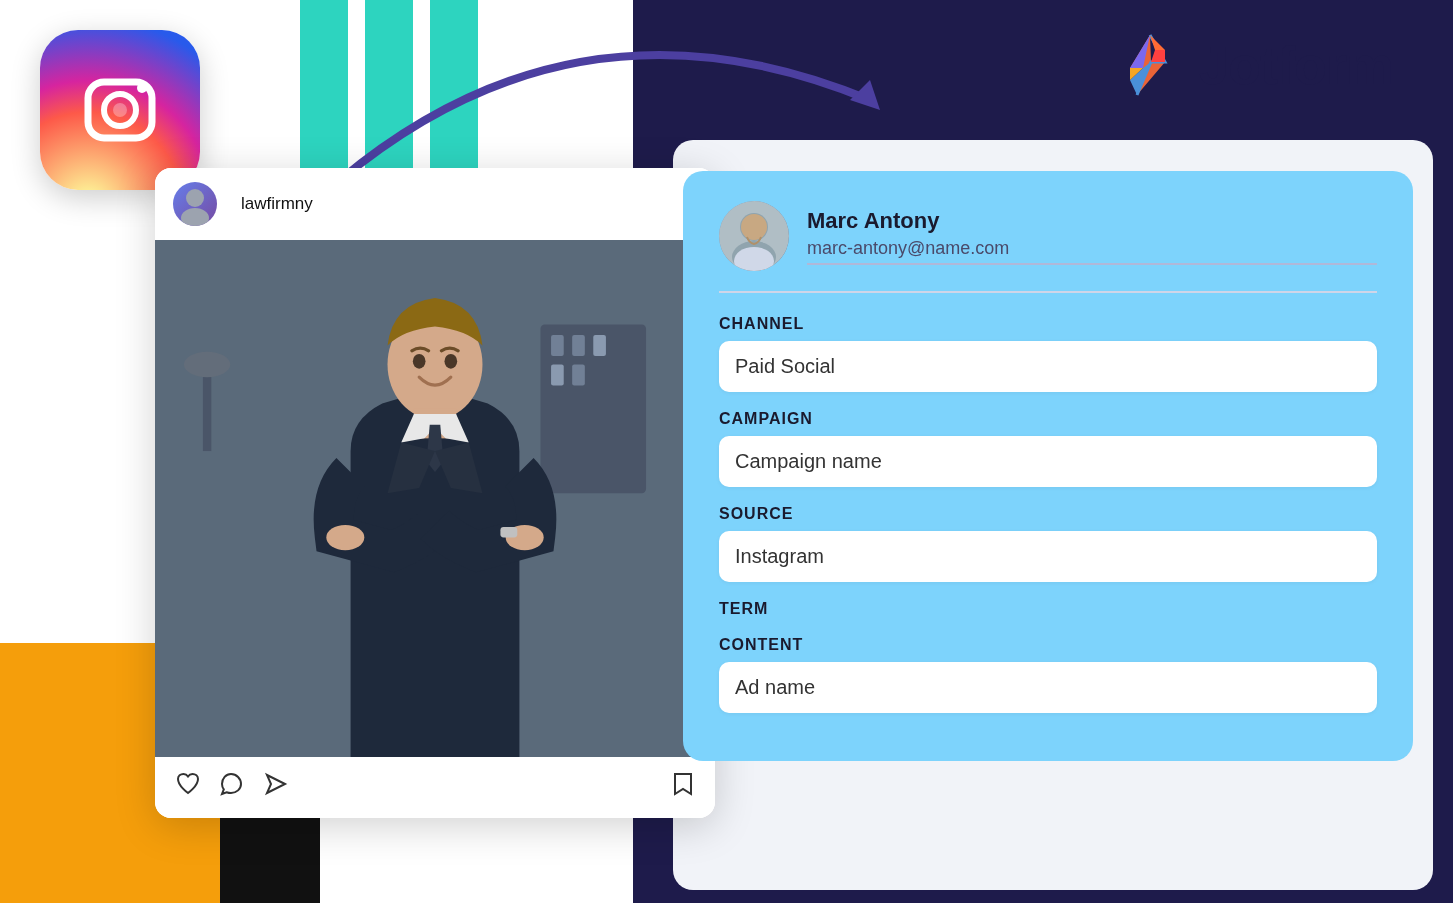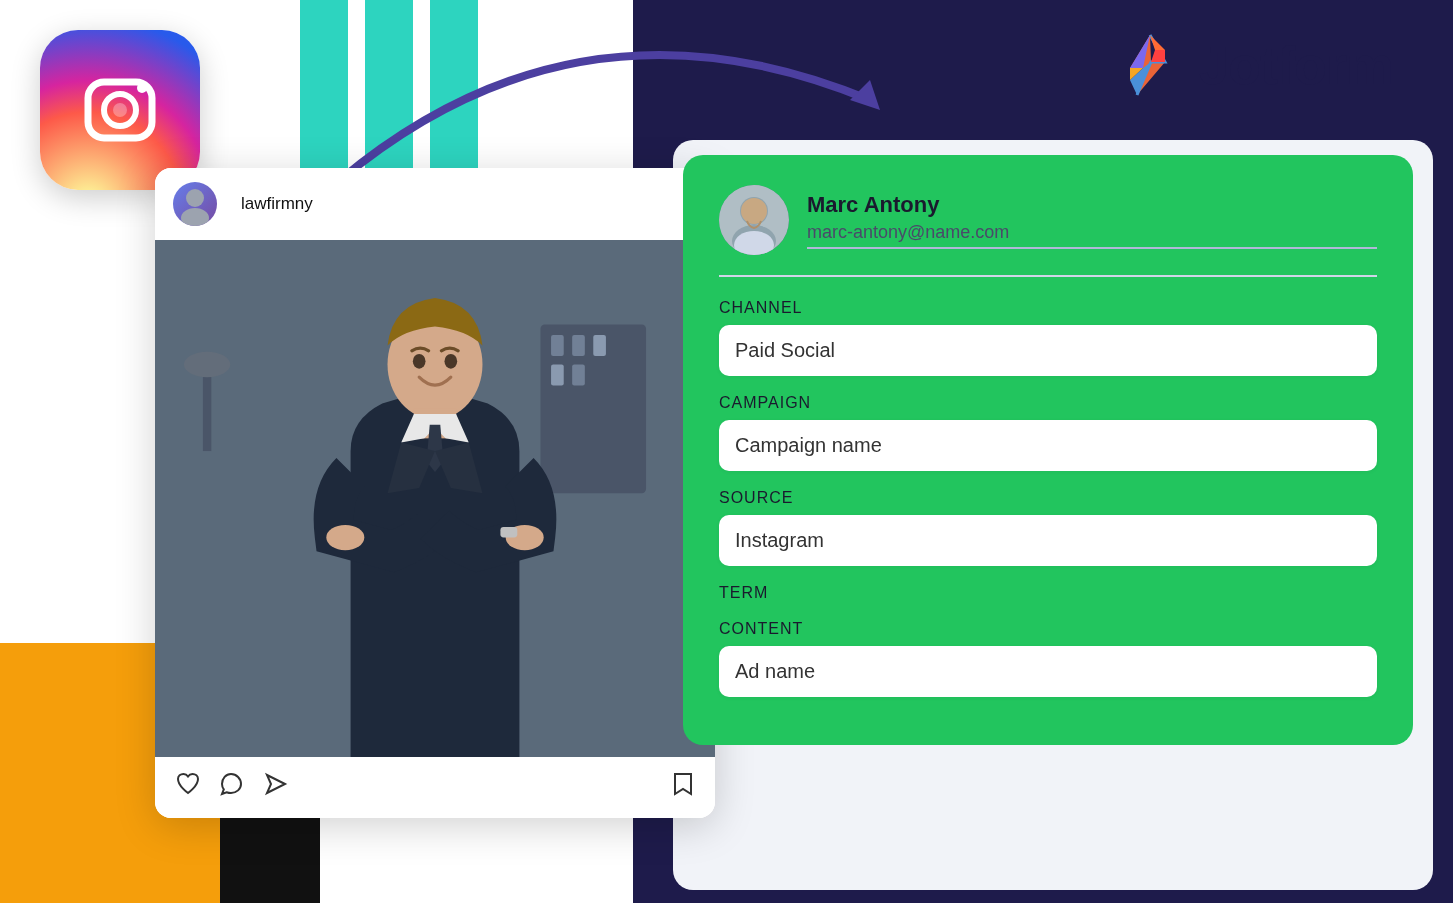--- a/index.html
+++ b/index.html
@@ -200,23 +200,23 @@
       font-size: 54px;
       font-weight: 700;
       color: #1e1b4b;
       letter-spacing: -1px;
     }
 
     
     .form-panel {
       position: absolute;
       right: 40px;
-      top: 155px;
+      top: 171px;
       width: 730px;
-      background: #22c55e;
+      background: #7dd3fc;
       border-radius: 20px;
       padding: 30px 36px 30px 36px;
       z-index: 10;
       max-height: 730px;
     }
 
     
     .user-info-row {
       display: flex;
       align-items: center;
@@ -248,21 +248,21 @@
       border-bottom: 2px solid #b0b8d8;
       padding-bottom: 4px;
     }
 
     
     .form-field {
       margin-bottom: 18px;
     }
     .field-label {
       font-size: 16px;
-      font-weight: 400;
+      font-weight: 700;
       color: #1a1a2e;
       letter-spacing: 1px;
       margin-bottom: 8px;
       text-transform: uppercase;
     }
     .field-input {
       width: 100%;
       background: #ffffff;
       border: none;
       border-radius: 10px;

